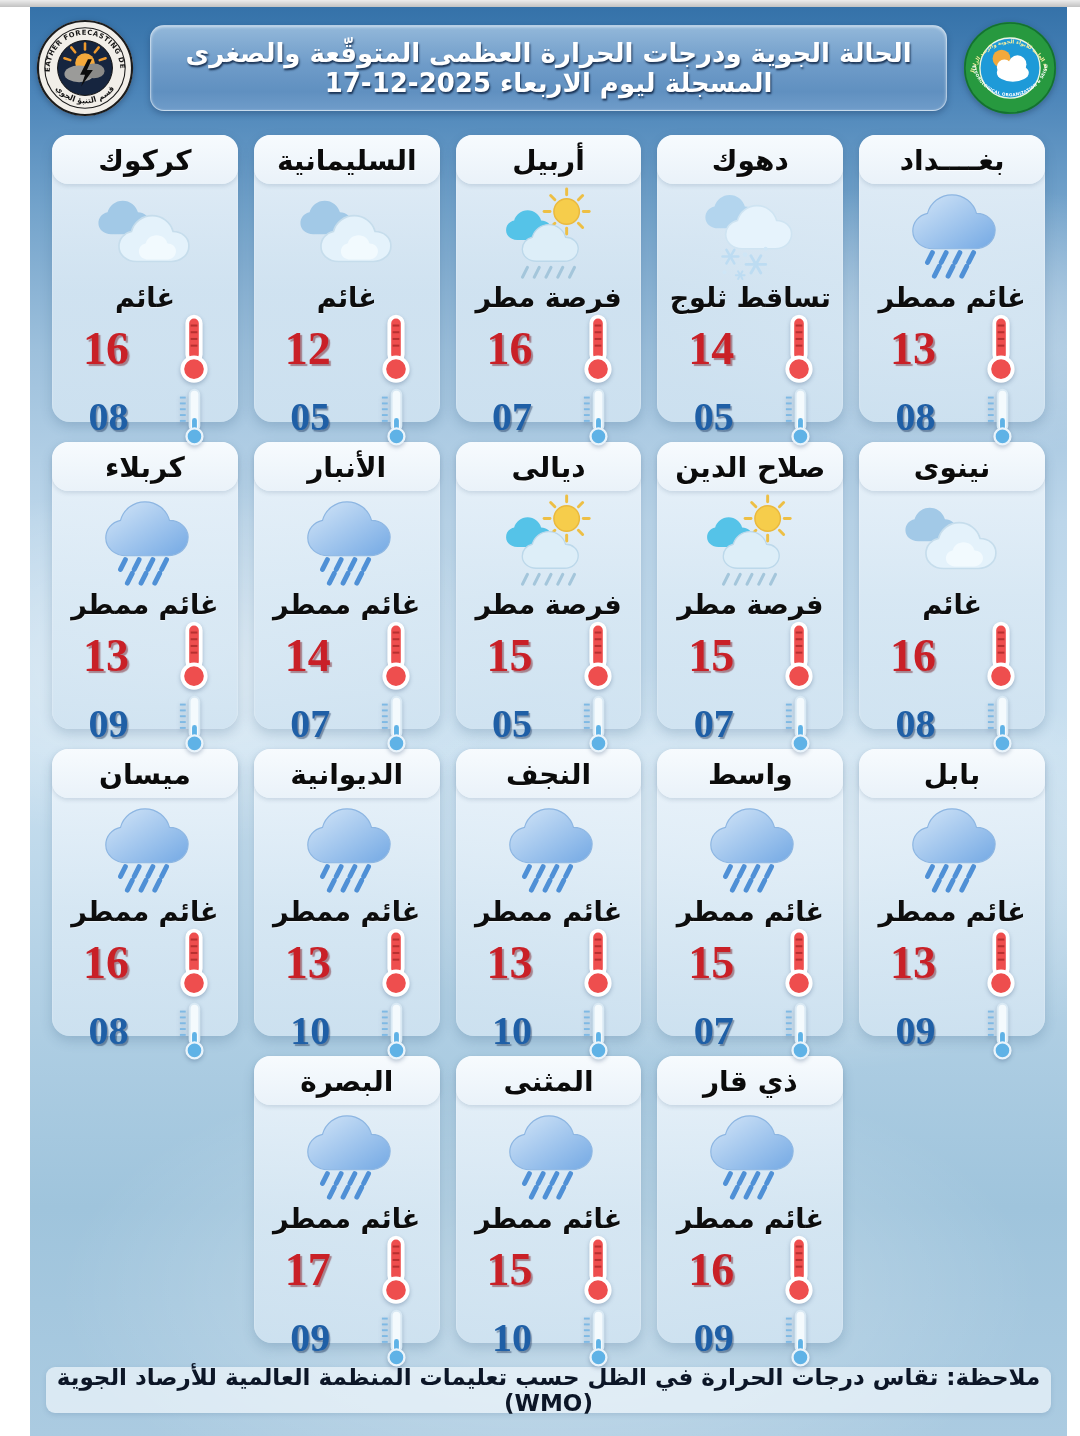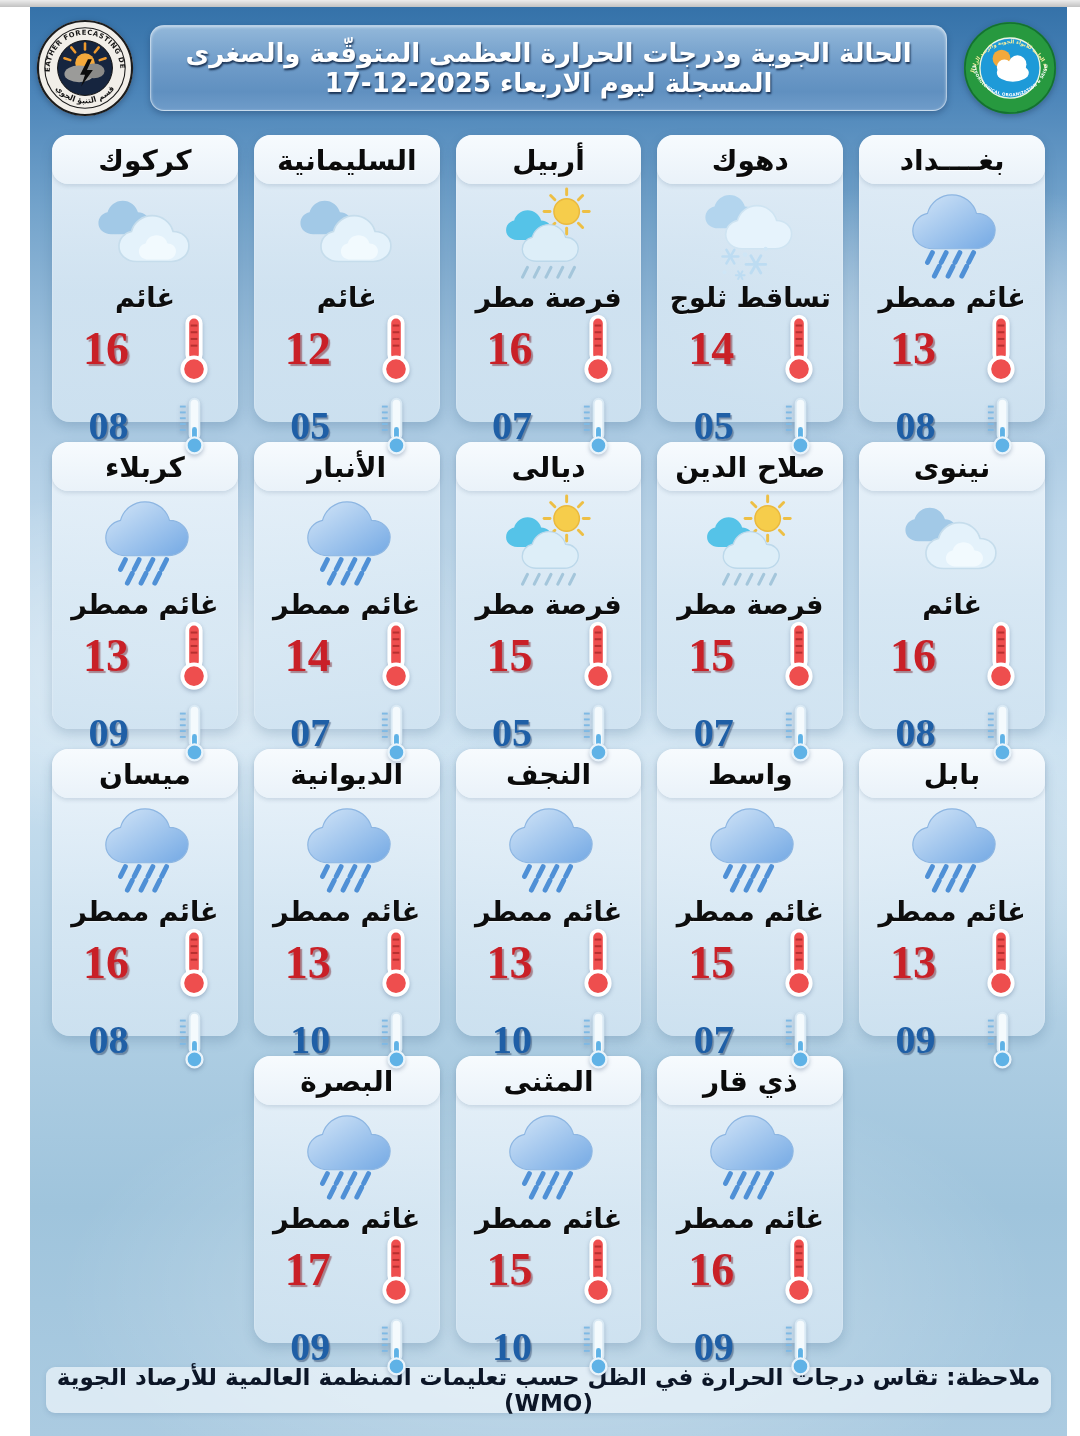--- a/index.html
+++ b/index.html
@@ -51,21 +51,21 @@
     border-radius:16px; padding:9px 4px 7px;
     font-size:28px; font-weight:700; color:#0b0b0b; text-align:center;
     box-shadow:0 2px 4px rgba(80,110,140,.20);
     text-shadow:0 1px 1px rgba(255,255,255,.8);
   }
   .icon { height:102px; display:flex; align-items:center; justify-content:center; margin-top:2px; }
   .icon svg { width:118px; height:98px; }
   .cond { font-size:27px; font-weight:700; color:#0d0d0d; line-height:1.05; text-shadow:0 1px 1px rgba(255,255,255,.55); }
   .temp-row { width:100%; display:flex; direction:ltr; align-items:center; justify-content:center; gap:40px; }
   .temp-row.max { margin-top:5px; height:64px; }
-  .temp-row.min { margin-top:16px; height:58px; }
+  .temp-row.min { margin-top:7px; height:58px; }
   .tval { font-family:"Liberation Serif","DejaVu Serif",serif; font-weight:700; line-height:1; min-width:58px; text-align:center; }
   .tval.max { color:#c92027; font-size:46px; text-shadow:2px 2px 1px rgba(110,12,20,.45); }
   .tval.min { color:#1f5fa6; font-size:40px; text-shadow:1.5px 1.5px 1px rgba(8,30,70,.40); }
   .thermo svg { display:block; filter:drop-shadow(0 2px 2px rgba(40,70,110,.3)); }
   .thermo.red svg { width:38px; height:72px; }
   .thermo.blue svg { width:33px; height:64px; }
   
   .footer { padding:24px 16px 0; }
   .note-pill {
     height:46px; border-radius:9px;

